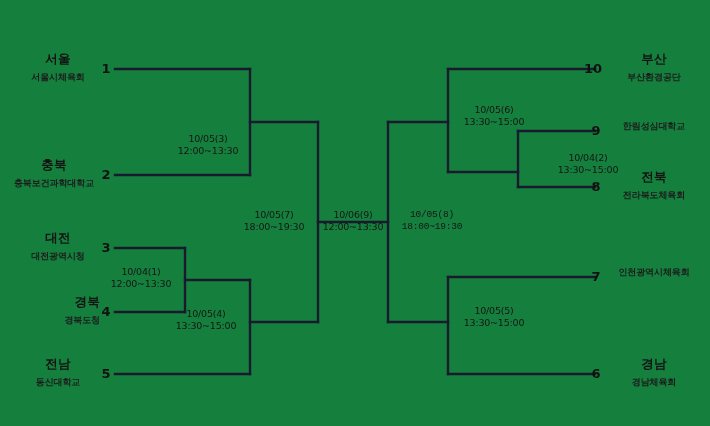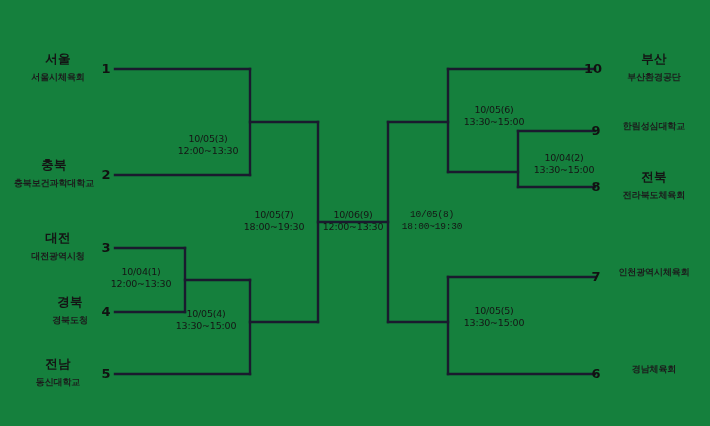--- a/index.html
+++ b/index.html
@@ -136,21 +136,21 @@
     <span class="torg">충북보건과학대학교</span>
   </div>
   <div class="seed" style="left:99px; top:167px;">2</div>
 
   <div class="team" style="left:8px; top:231px; width:100px;">
     <span class="tname">대전</span>
     <span class="torg">대전광역시청</span>
   </div>
   <div class="seed" style="left:99px; top:240px;">3</div>
 
-  <div class="team" style="left:20px; top:295px; width:100px;">
+  <div class="team" style="left:0; top:295px; width:100px;text-align:right;">
     <span class="tname">경북</span>
     <span class="torg">경북도청</span>
   </div>
   <div class="seed" style="left:99px; top:304px;">4</div>
 
   <div class="team" style="left:8px; top:357px; width:100px;">
     <span class="tname">전남</span>
     <span class="torg">동신대학교</span>
   </div>
   <div class="seed" style="left:99px; top:366px;">5</div>
@@ -171,20 +171,21 @@
     <span class="torg">전라북도체육회</span>
   </div>
   <div class="seed" style="left:589px; top:179px;">8</div>
 
   <div class="team" style="left:601px; top:260px; width:106px;">
     <span class="torg">인천광역시체육회</span>
   </div>
   <div class="seed" style="left:589px; top:269px;">7</div>
 
   <div class="team" style="left:604px; top:357px; width:100px;">
+    <span class="tname">경남</span>
     <span class="torg">경남체육회</span>
   </div>
   <div class="seed" style="left:589px; top:366px;">6</div>
 
   <div class="match" style="left:165px; top:104px; width:86px;margin-top:29px;">
     <span class="mdate">10/05(3)</span>
     <span class="mtime">12:00~13:30</span>
   </div>
 
   <div class="match" style="left:98px; top:266px; width:86px;">
@@ -210,21 +211,21 @@
   <div class="match" style="left:389px; top:209px; width:86px;font-family:Liberation Mono, monospace;">
     <span class="mdate">10/05(8)</span>
     <span class="mtime">18:00~19:30</span>
   </div>
 
   <div class="match" style="left:451px; top:104px; width:86px;">
     <span class="mdate">10/05(6)</span>
     <span class="mtime">13:30~15:00</span>
   </div>
 
-  <div class="match" style="left:521px; top:152px; width:86px;">
+  <div class="match" style="left:521px; top:152px; width:86px;padding-left:24px;">
     <span class="mdate">10/04(2)</span>
     <span class="mtime">13:30~15:00</span>
   </div>
 
   <div class="match" style="left:451px; top:305px; width:86px;">
     <span class="mdate">10/05(5)</span>
     <span class="mtime">13:30~15:00</span>
   </div>
 
 </div>

